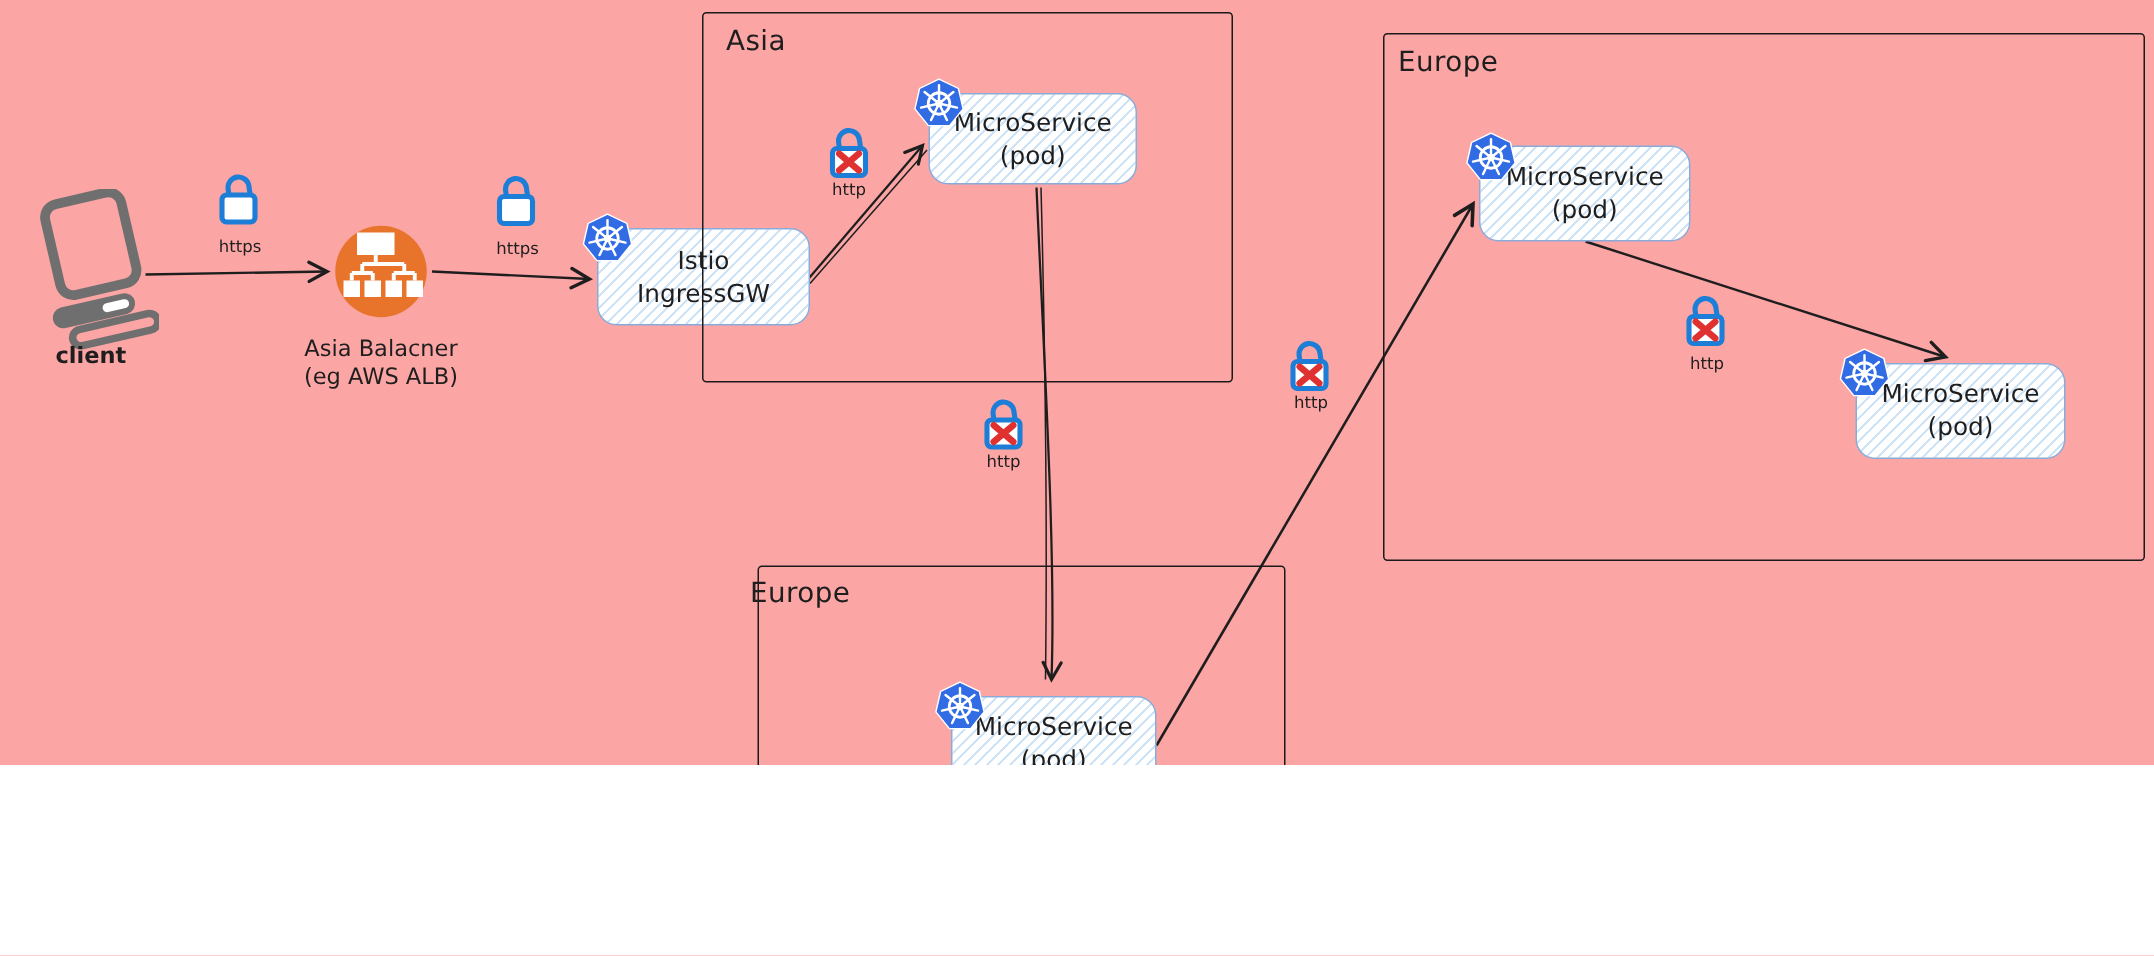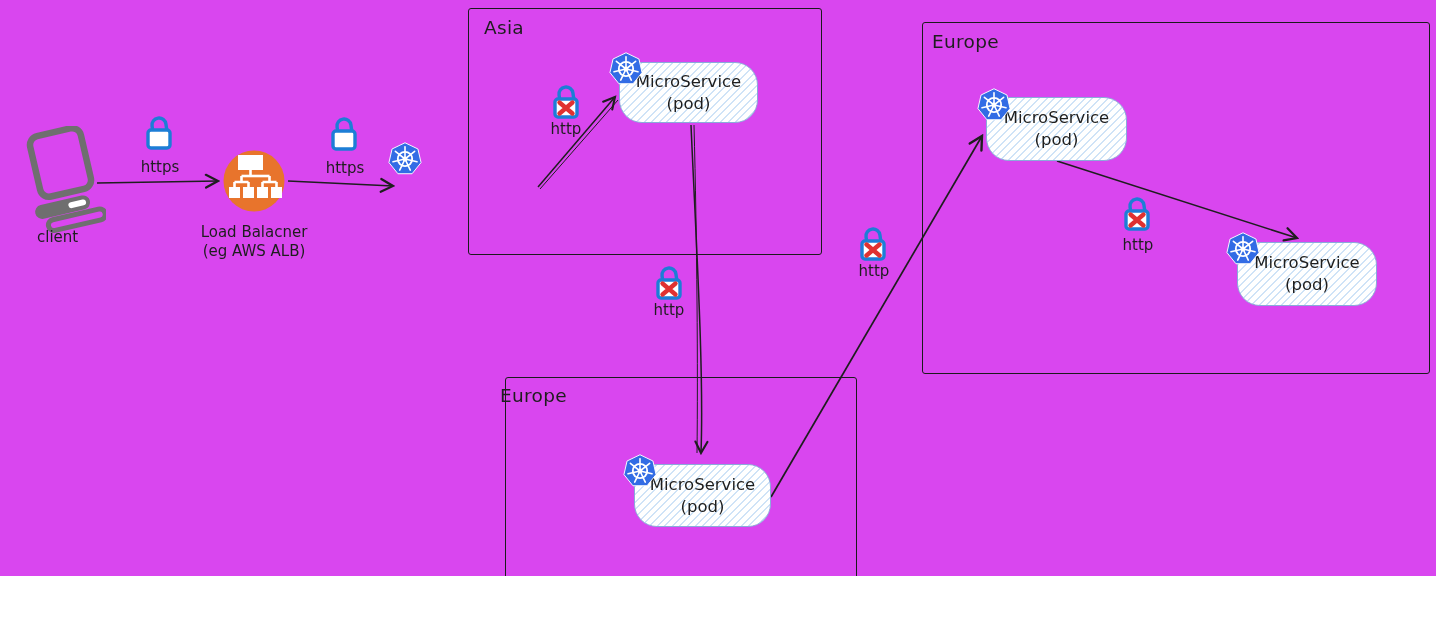--- a/index.html
+++ b/index.html
@@ -1,43 +1,43 @@
 <!DOCTYPE html>
 <html><head>
 <meta charset="utf-8">
 <style>
   html,body{margin:0;padding:0;background:#ffffff;}
   #canvas{
-    position:relative; width:1436px; height:576px; overflow:hidden;
-    background:#d946ef; font-family:"DejaVu Sans","Liberation Sans",sans-serif;
+    position:relative; width:1436px; height:510px; overflow:hidden;
+    background:#fca5a5; font-family:"DejaVu Sans","Liberation Sans",sans-serif;
     color:#1e1e1e;
   }
   
   .region{
     position:absolute; border:1.7px solid #1b1b1b; border-radius:3px;
     background:transparent; z-index:5; pointer-events:none;
   }
   .region-label{
     position:absolute; z-index:6; font-size:18.5px; letter-spacing:.3px;
   }
   
   #edges{ position:absolute; left:0; top:0; z-index:2; }
   
   .node{
     position:absolute; z-index:3; box-sizing:border-box;
-    border:1.6px solid #8aabda; border-radius:23px;
+    border:1.6px solid #8aabda; border-radius:13px;
     background-color:#ffffff;
     background-image:repeating-linear-gradient(135deg, rgba(0,0,0,0) 0px, rgba(0,0,0,0) 4px, #cfe3f7 4px, #cfe3f7 5.4px);
     display:flex; flex-direction:column; align-items:center; justify-content:center;
     font-size:16.5px; line-height:22px; text-align:center;
   }
   .badge{ position:absolute; z-index:4; width:34px; height:34px; }
   .lock{ position:absolute; z-index:4; width:34px; height:42px; }
   .proto-label{
-    position:absolute; z-index:4; font-size:15px; transform:translateX(-50%);
+    position:absolute; z-index:4; font-size:11px; transform:translateX(-50%);
     white-space:nowrap;
   }
   .free-label{ position:absolute; z-index:4; font-size:15px; white-space:nowrap; }
   .lb-caption{
     position:absolute; z-index:4; font-size:15px; line-height:19px;
     text-align:center; transform:translateX(-50%); white-space:nowrap;
   }
   #client-icon{ position:absolute; left:14px; top:126px; z-index:3; }
   #lb-icon{ position:absolute; left:222px; top:149px; z-index:3; }
   svg{ display:block; }
@@ -109,41 +109,41 @@
   <div class="region-label" style="left:932px; top:31px;">Europe</div>
 
   <svg id="client-icon" width="92" height="112" viewBox="0 0 92 112">
     <g transform="rotate(-13 46 52)">
       <rect x="24" y="6" width="52" height="62" rx="9" fill="none" stroke="#6f6f6f" stroke-width="6.5"></rect>
       <rect x="14" y="74" width="56" height="14" rx="7" fill="#6f6f6f"></rect>
       <rect x="48" y="78" width="18" height="6" rx="3" fill="#ffffff"></rect>
       <rect x="24" y="91" width="58" height="11" rx="5.5" fill="none" stroke="#6f6f6f" stroke-width="5"></rect>
     </g>
   </svg>
-  <div class="free-label" style="left:37px; top:228px;">client</div>
+  <div class="free-label" style="left:37px; top:228px;font-weight:bold;">client</div>
 
   <svg id="lb-icon" width="64" height="64" viewBox="0 0 64 64">
     <circle cx="32" cy="32" r="30.5" fill="#e8742c"></circle>
     <g stroke="#ffffff" stroke-width="2.6" fill="none">
       <rect x="16" y="6" width="25" height="15" fill="#ffffff" stroke="none"></rect>
       <path d="M28.5,21 V27"></path>
       <path d="M19.5,27 H47.5"></path>
       <path d="M19.5,27 V33 M47.5,27 V33"></path>
       <path d="M12.5,33 H26.5 M12.5,33 V38 M26.5,33 V38"></path>
       <path d="M40.5,33 H54.5 M40.5,33 V38 M54.5,33 V38"></path>
     </g>
     <g fill="#ffffff">
       <rect x="7" y="38" width="11" height="11"></rect>
       <rect x="21" y="38" width="11" height="11"></rect>
       <rect x="35" y="38" width="11" height="11"></rect>
       <rect x="49" y="38" width="11" height="11"></rect>
     </g>
   </svg>
   <div class="lb-caption" style="left:254px; top:223px;">
-    <div>Load Balacner</div>
+    <div>Asia Balacner</div>
     <div>(eg AWS ALB)</div>
   </div>
 
   <svg class="lock" style="left:142px; top:113px;">
       <use href="#sym-lock"></use>
     </svg>
   <div class="proto-label" style="left:160px; top:158px;">https</div>
 
   <svg class="lock" style="left:327px; top:114px;">
       <use href="#sym-lock"></use>
@@ -163,20 +163,24 @@
   <svg class="lock" style="left:856px; top:224px;">
       <use href="#sym-lock-x"></use>
     </svg>
   <div class="proto-label" style="left:874px; top:262px;">http</div>
 
   <svg class="lock" style="left:1120px; top:194px;">
       <use href="#sym-lock-x"></use>
     </svg>
   <div class="proto-label" style="left:1138px; top:236px;">http</div>
 
+  <div class="node" style="left:398px; top:152px; width:142px; height:65px;">
+    <div>Istio</div>
+    <div>IngressGW</div>
+  </div>
   <svg class="badge" style="left:388px; top:142px;">
       <use href="#sym-k8s"></use>
     </svg>
 
   <div class="node" style="left:619px; top:62px; width:139px; height:61px;">
     <div>MicroService</div>
     <div>(pod)</div>
   </div>
   <svg class="badge" style="left:609px; top:52px;">
       <use href="#sym-k8s"></use>

